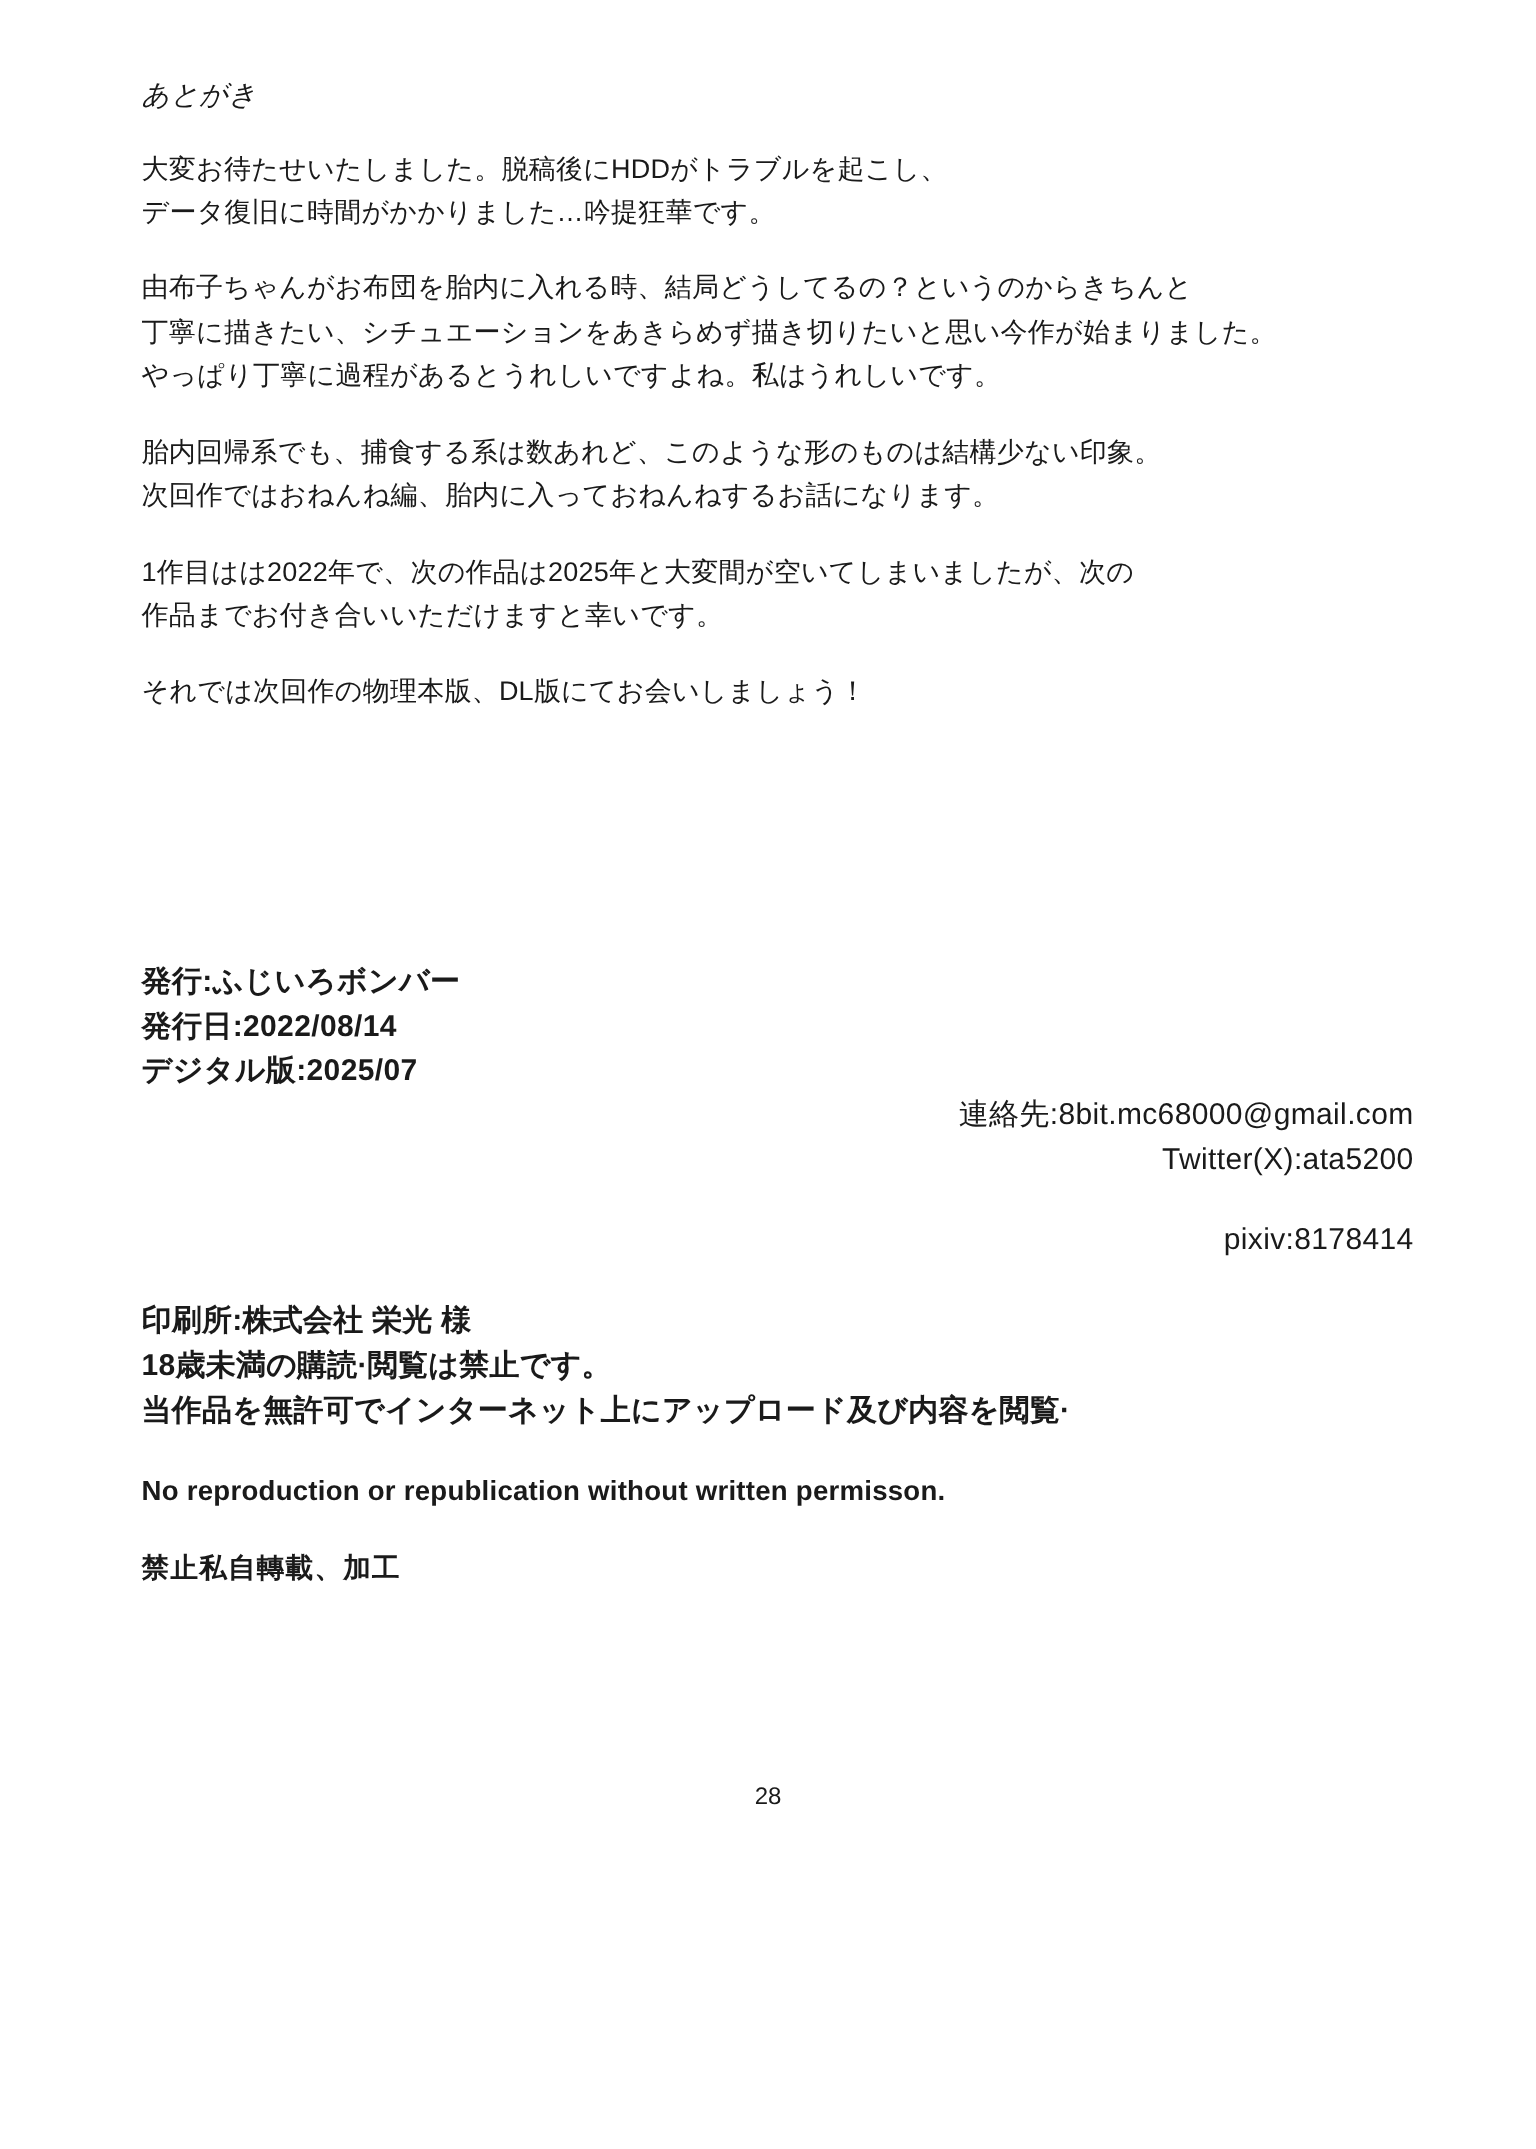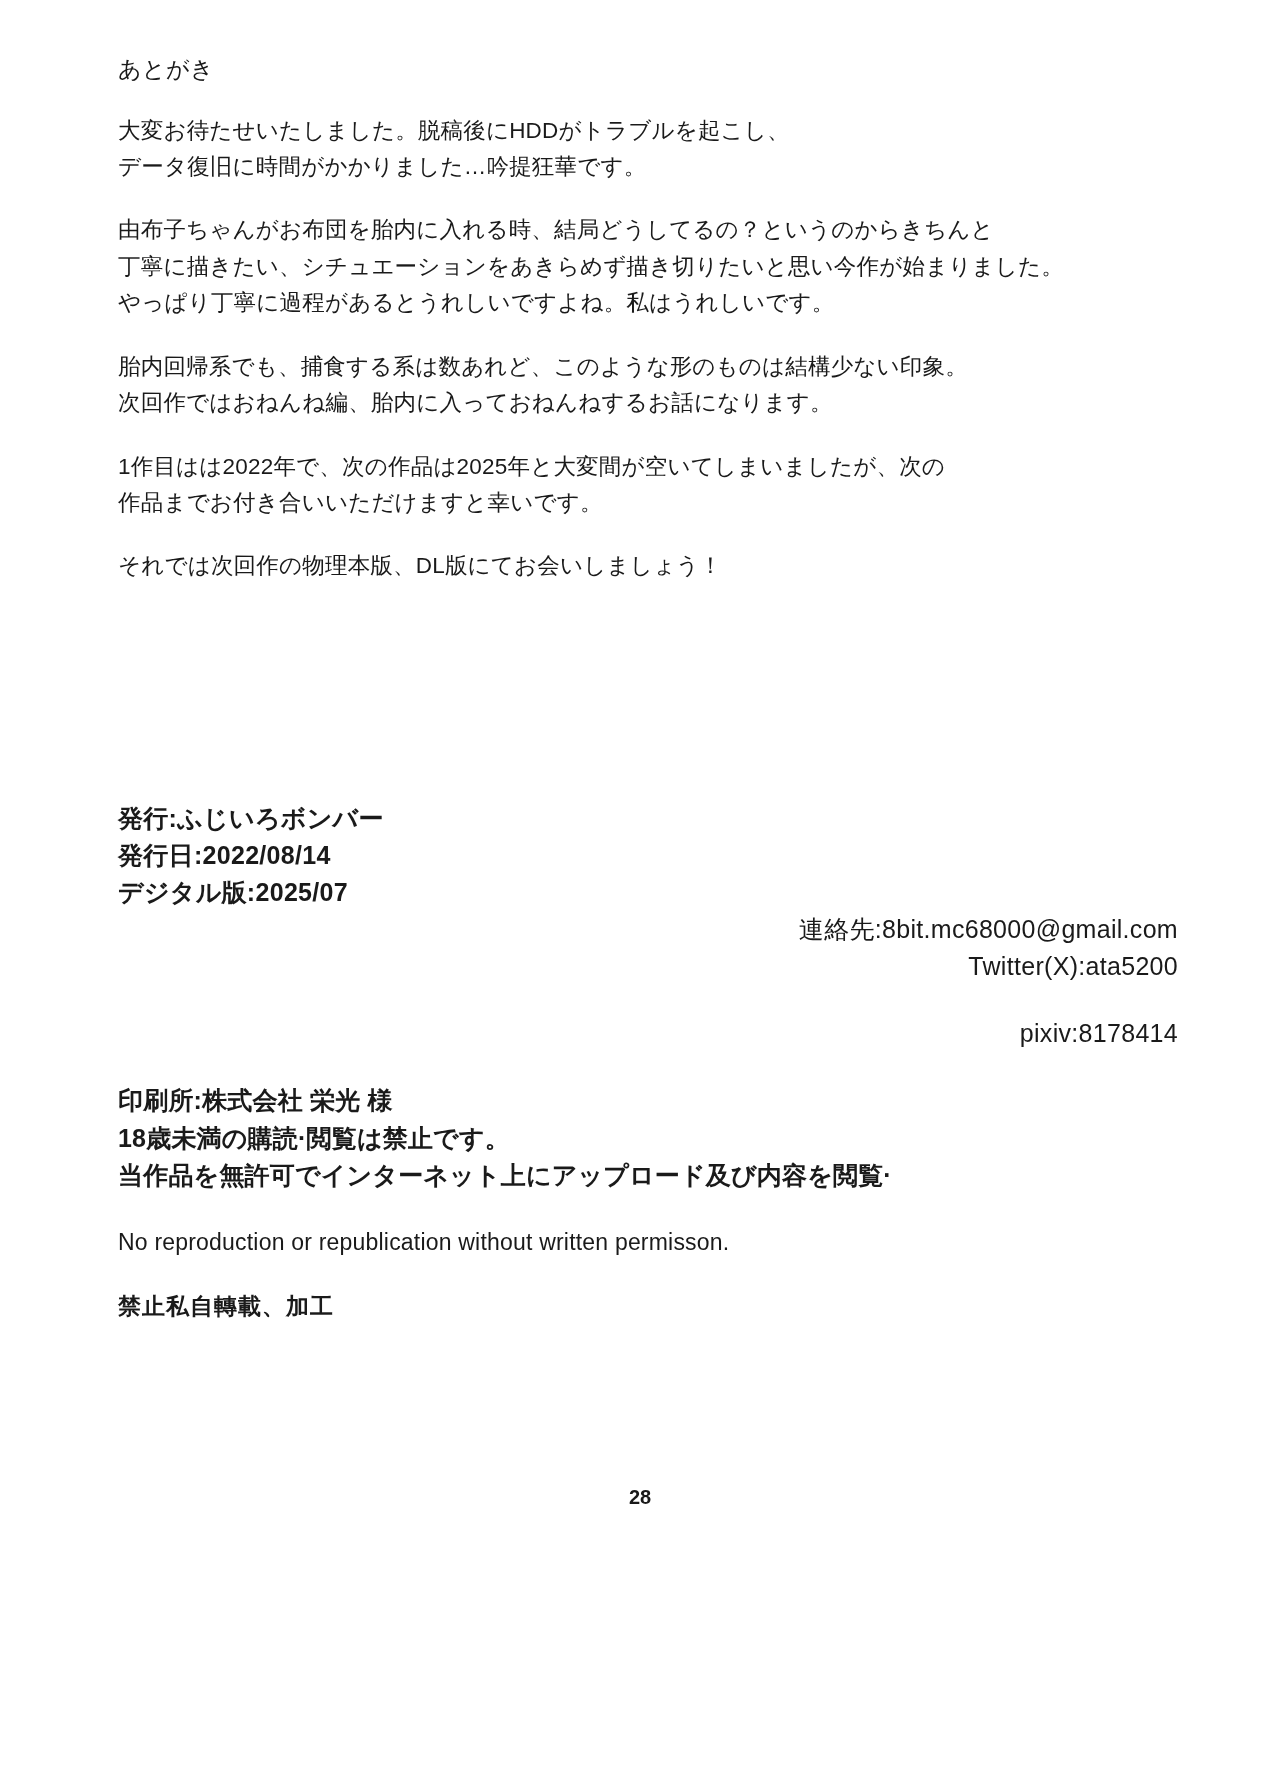--- a/index.html
+++ b/index.html
@@ -25,22 +25,23 @@
     left: 118px;
     top: 52px;
     width: 1060px;
   }
 
   
   .afterword-title {
     font-size: 23px;
     line-height: 1.5;
     letter-spacing: 0.5px;
-    margin: 0 0 26px 0;
+    margin: 10px 0 26px 0;
     font-weight: 400;
+    font-style: italic;
   }
   .para {
     font-size: 22.5px;
     line-height: 1.62;
     letter-spacing: 0.2px;
     margin: 0 0 27px 0;
     font-weight: 400;
   }
   .para:last-child { margin-bottom: 0; }
   .para .line { display: block; white-space: pre; }
@@ -72,41 +73,41 @@
     line-height: 1.5;
     letter-spacing: 0.2px;
     font-weight: 700;
     white-space: pre;
   }
   .eng-line {
     display: block;
     font-size: 23px;
     line-height: 1.5;
     letter-spacing: 0.2px;
-    font-weight: 400;
+    font-weight: 700;
     white-space: pre;
   }
   .cn-line {
     display: block;
     font-size: 23px;
     line-height: 1.5;
     letter-spacing: 1px;
     font-weight: 700;
     white-space: pre;
   }
 
   .page-number {
     position: absolute;
     left: 0;
     right: 0;
     top: 1486px;
     text-align: center;
     font-size: 20px;
     color: #1a1a1a;
-    font-weight: 700;
+    font-weight: 400;
   }
 </style>
 </head>
 <body>
 
 <div class="page">
 
   <div class="content">
 
     <div class="afterword-title">あとがき</div>

